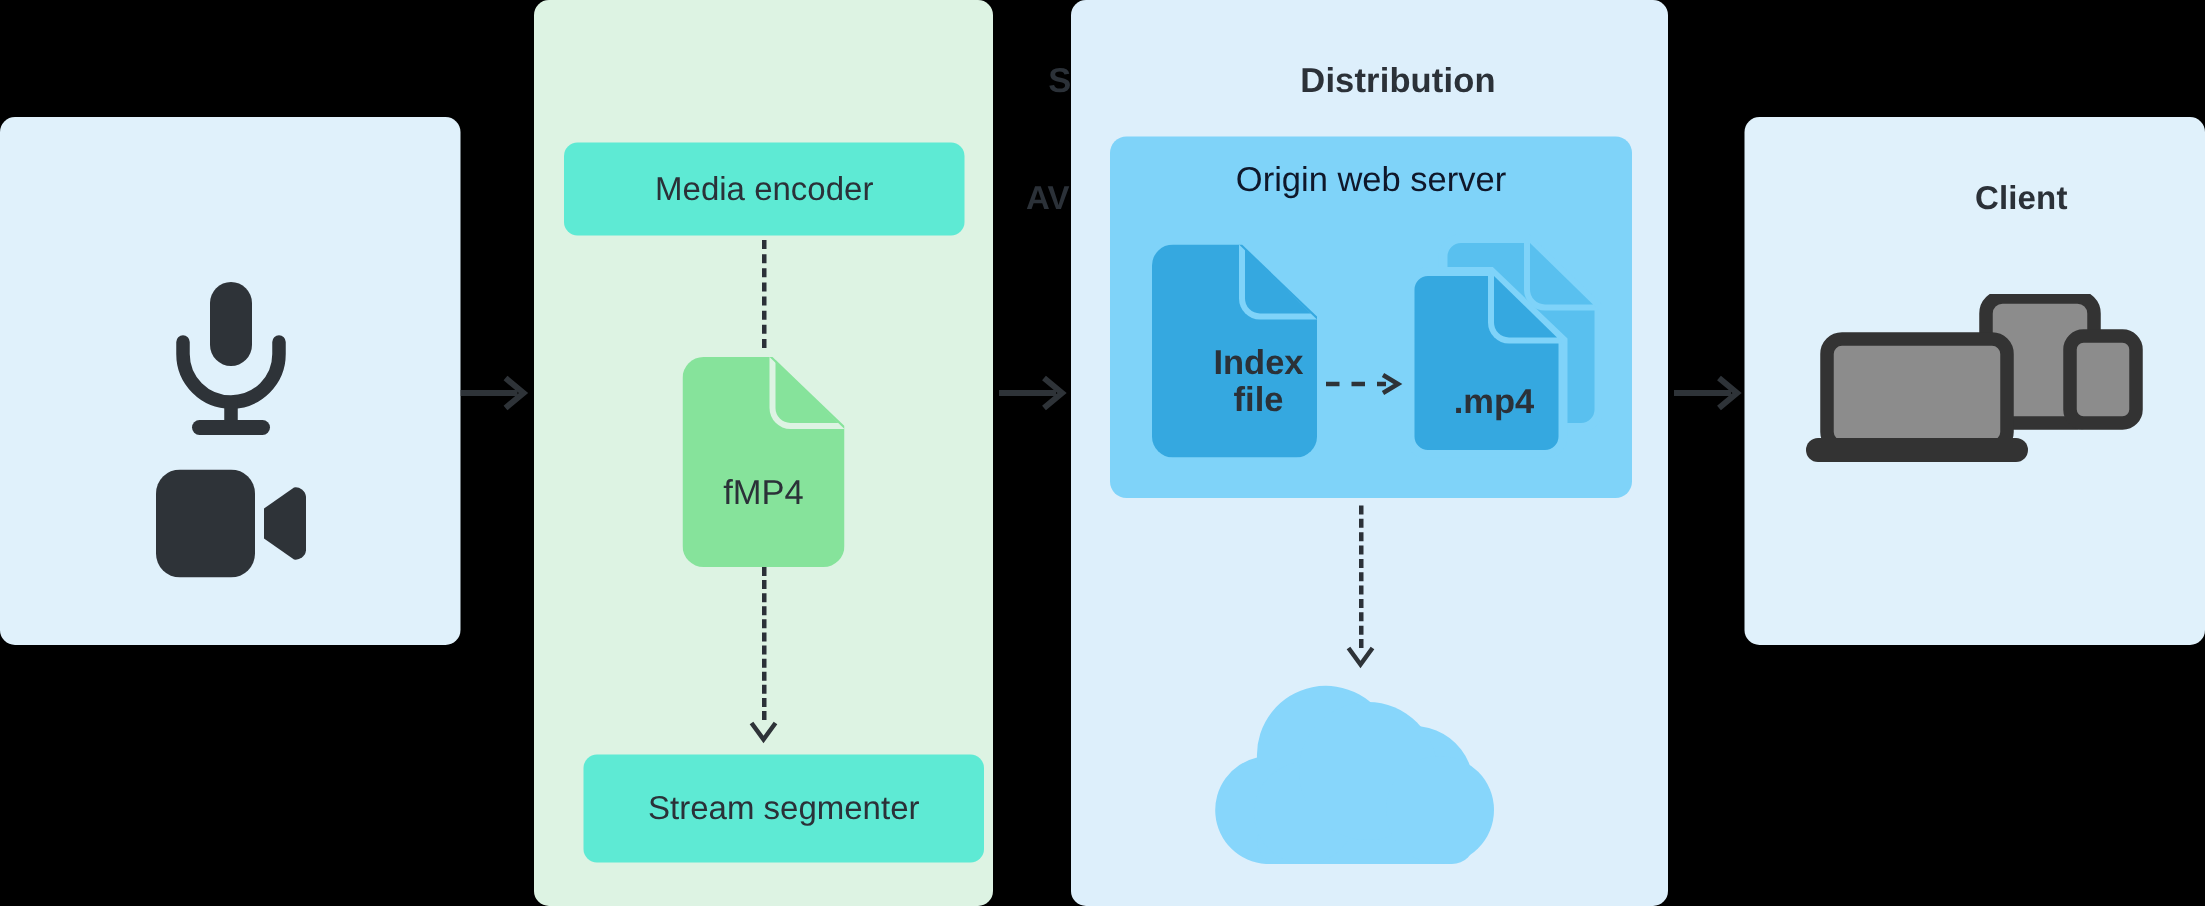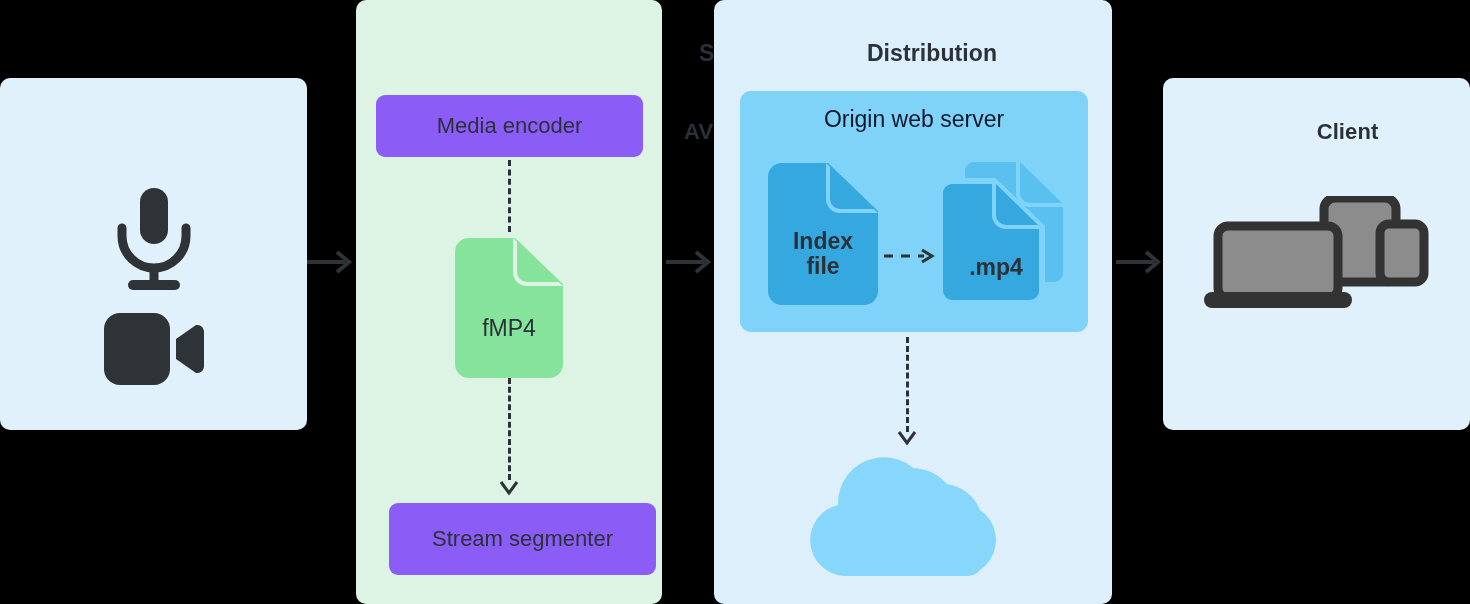--- a/index.html
+++ b/index.html
@@ -24,21 +24,21 @@
 
   
   .big-arrow{position:absolute;height:30px;width:48px;}
   .big-arrow svg{display:block;}
   #arrow-av-server  {left:307px;top:247px;}
   #arrow-server-dist{left:666px;top:247px;}
   #arrow-dist-client{left:1116px;top:247px;}
 
   
   .gbox{
-    position:absolute;background:#8b5cf6;border-radius:9px;
+    position:absolute;background:#5eead4;border-radius:9px;
     display:flex;align-items:center;justify-content:center;
     color:#2b3138;font-size:22px;
   }
   #box-media-encoder   {left:376px;top:95px; width:267px;height:62px;}
   #box-stream-segmenter{left:389px;top:503px;width:267px;height:72px;text-align:right;}
 
   
   .vdash{position:absolute;width:0;border-left:3px dashed #2b3138;}
   #dash-enc-fmp4 {left:508px;top:160px;height:72px;}
   #dash-fmp4-seg {left:508px;top:378px;height:102px;}
@@ -50,21 +50,21 @@
   .fileicon{position:absolute;}
   .fileicon .lbl{
     position:absolute;left:0;width:100%;text-align:center;
     color:#2b3138;font-weight:bold;line-height:1.08;
   }
 
   #icon-fmp4{left:455px;top:238px;width:108px;height:140px;text-decoration:underline;}
   #icon-fmp4 .lbl{top:78px;font-size:23px;font-weight:normal;}
 
   #icon-index{left:768px;top:163px;width:110px;height:142px;}
-  #icon-index .lbl{top:66px;font-size:23px;}
+  #icon-index .lbl{top:66px;font-size:23px;margin-left:16px;}
 
   #icon-mp4{left:940px;top:155px;width:128px;height:150px;}
   #icon-mp4 .lbl{top:100px;left:-8px;font-size:23px;}
 
   
   #box-origin{
     position:absolute;left:740px;top:91px;width:348px;height:241px;
     background:#7fd3f9;border-radius:11px;
   }
   #title-origin{

